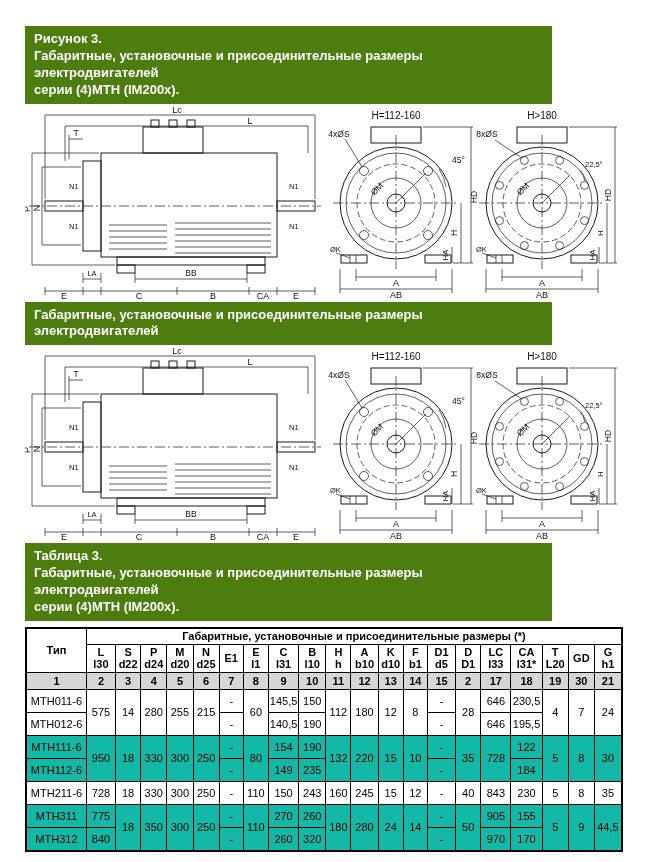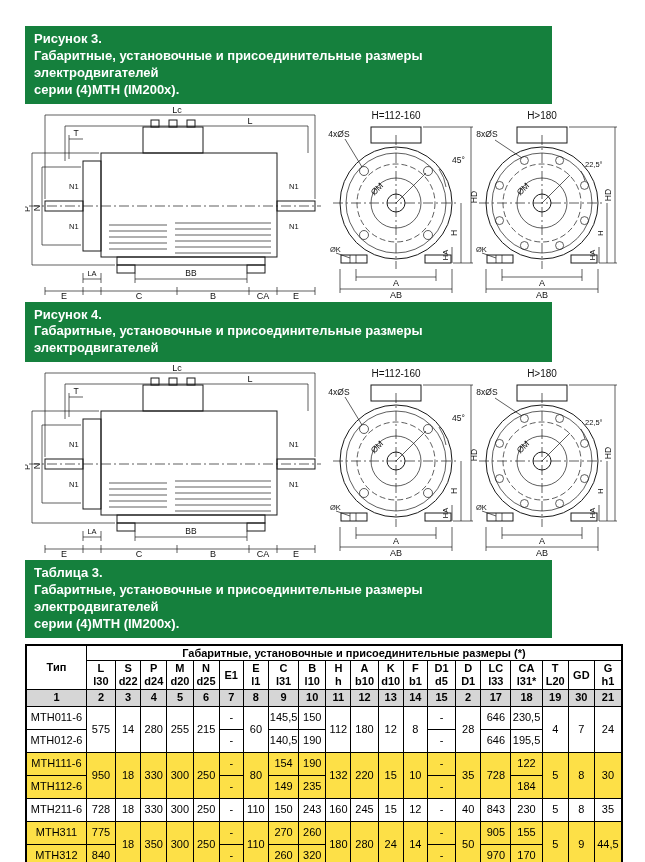--- a/index.html
+++ b/index.html
@@ -1,34 +1,34 @@
 <!DOCTYPE html>
 <html><head>
 <meta charset="utf-8">
 <style>
   html,body{margin:0;padding:0;background:#fff;}
   body{width:645px;height:862px;font-family:"Liberation Sans",sans-serif;color:#000;overflow:hidden;}
   .page{padding:26px 20px 0 25px;}
-  .gray-bar{background:#15803d;color:#fff;font-weight:bold;font-size:13px;line-height:1.3;
+  .gray-bar{background:#4d7c0f;color:#fff;font-weight:bold;font-size:13px;line-height:1.3;
             width:527px;box-sizing:border-box;padding:5px 9px;margin-bottom:3px;}
   .figure-wrap{width:598px;margin:1px 0 3px 0;}
   svg{display:block;}
   svg text{font-family:"Liberation Sans",sans-serif;fill:#111;}
   .dim{font-size:9px;}
   .dim7{font-size:7.5px;}
   .dim8{font-size:8.5px;}
   .ttl{font-size:10px;}
   table.dims{border-collapse:collapse;table-layout:fixed;width:598px;margin-top:6px;
              font-size:11px;}
   table.dims th,table.dims td{border:1px solid #000;text-align:center;vertical-align:middle;
              padding:1px 0;line-height:1.15;white-space:pre-line;}
   table.dims{border:2px solid #000;}
   table.dims thead th{font-weight:bold;text-align:center;}
   tr.numrow td{background:#d6d6d6;font-weight:bold;height:14px;}
-  tr.shaded td{background:#fde047;text-align:center;}
+  tr.shaded td{background:#14b8a6;text-align:center;}
   tbody td{height:20px;}
   .colhead{font-size:11px;}
 </style>
 </head>
 <body>
 
 <div class="page">
 
   <div class="gray-bar">
     <div>Рисунок 3.</div>
@@ -201,21 +201,20 @@
       <text class="dim8" x="586" y="88" text-anchor="middle" transform="rotate(-90 586 88)">HD</text>
       <text class="dim7" x="578" y="126" text-anchor="middle" transform="rotate(-90 578 126)">H</text>
       <text class="dim7" x="570" y="148" text-anchor="middle" transform="rotate(-90 570 148)">HA</text>
       <text class="dim" x="517" y="179" text-anchor="middle">A</text>
       <text class="dim" x="517" y="191" text-anchor="middle">AB</text>
     </g>
   </svg>
 </div>
 
   <div class="gray-bar">
-    <div>Рисунок 4.</div>
     <div>Габаритные, установочные и присоединительные размеры электродвигателей</div>
   </div>
 
   <div class="figure-wrap" id="figure4">
   <svg width="598" height="192" viewBox="0 0 598 192">
 
     <g stroke="#1a1a1a" stroke-width="1" fill="none">
       <line x1="4" y1="99" x2="296" y2="99" stroke-dasharray="10 3 2 3" stroke-width="0.7"></line>
       <rect x="20" y="94" width="38" height="10"></rect>
       <rect x="252" y="94" width="38" height="10"></rect>

